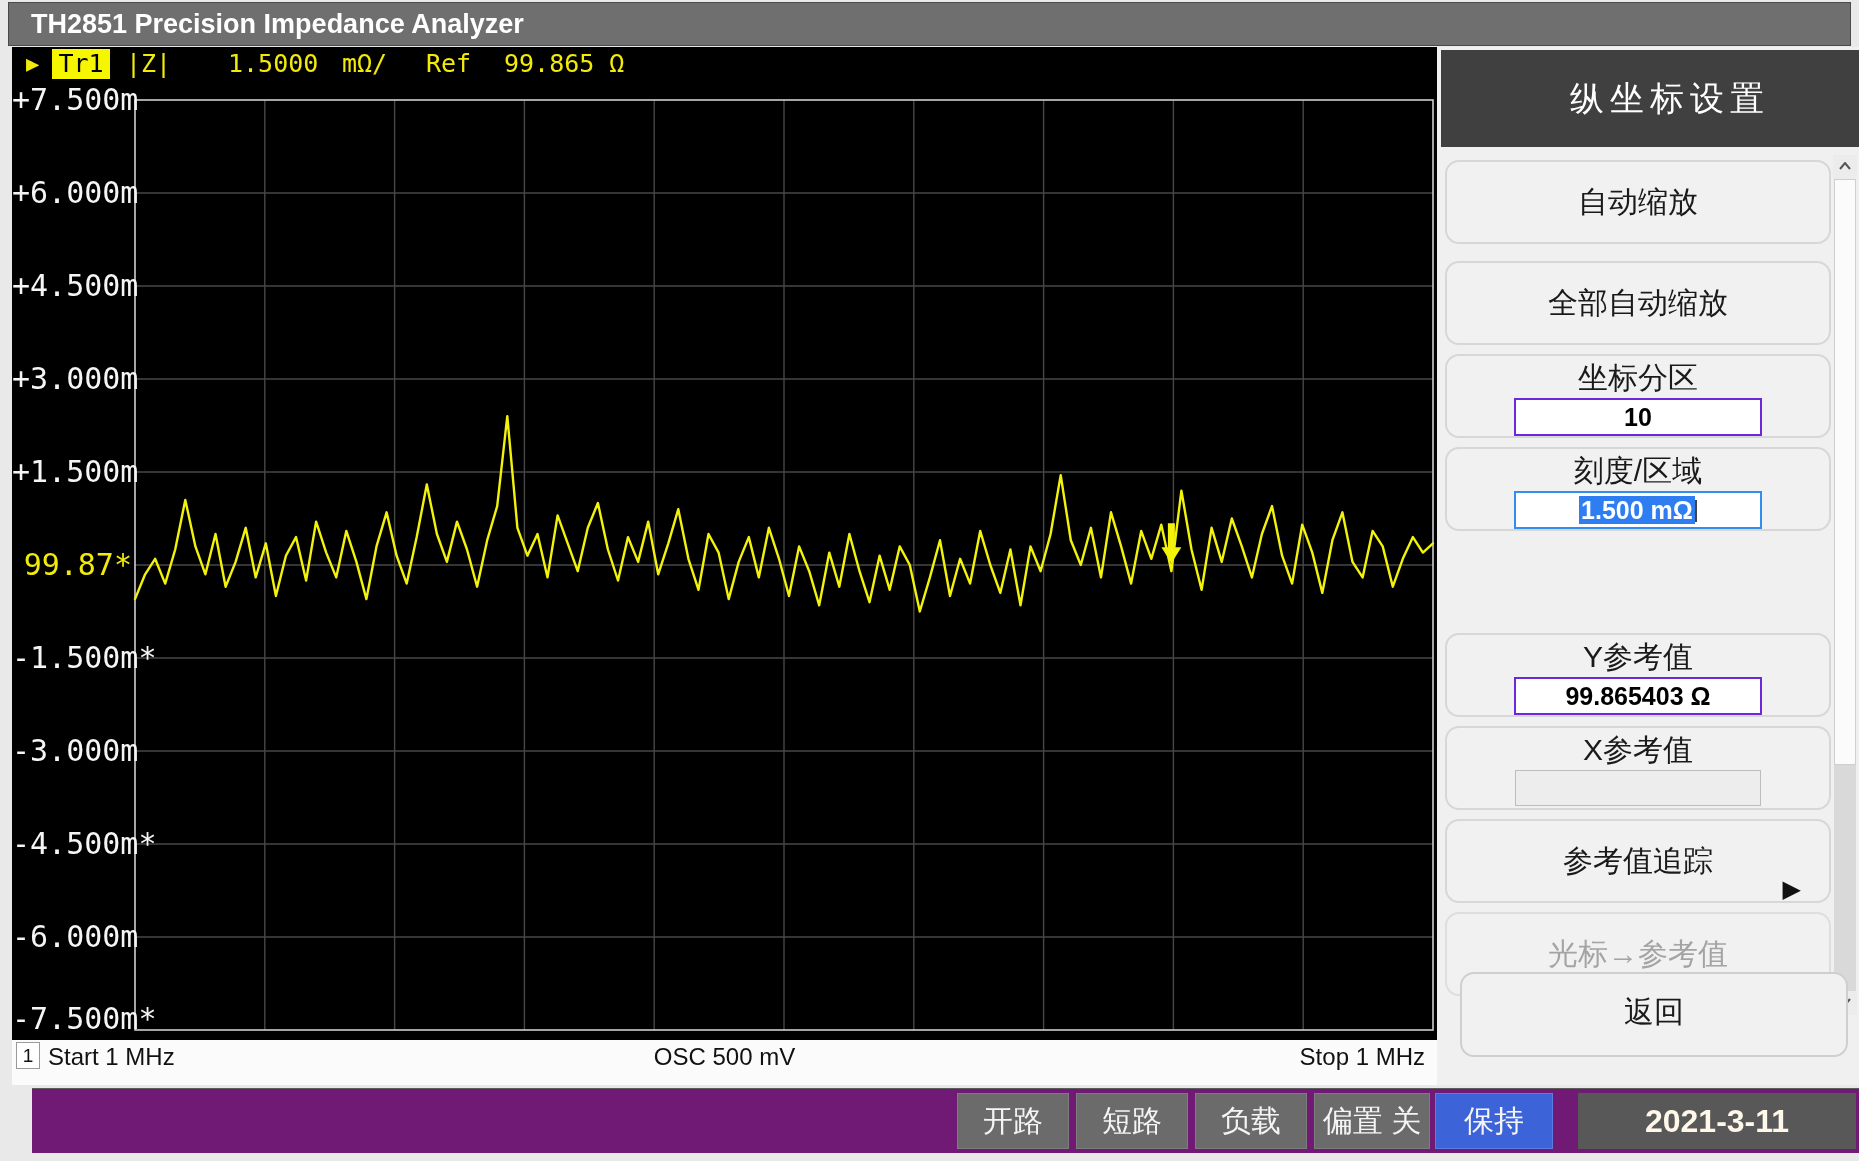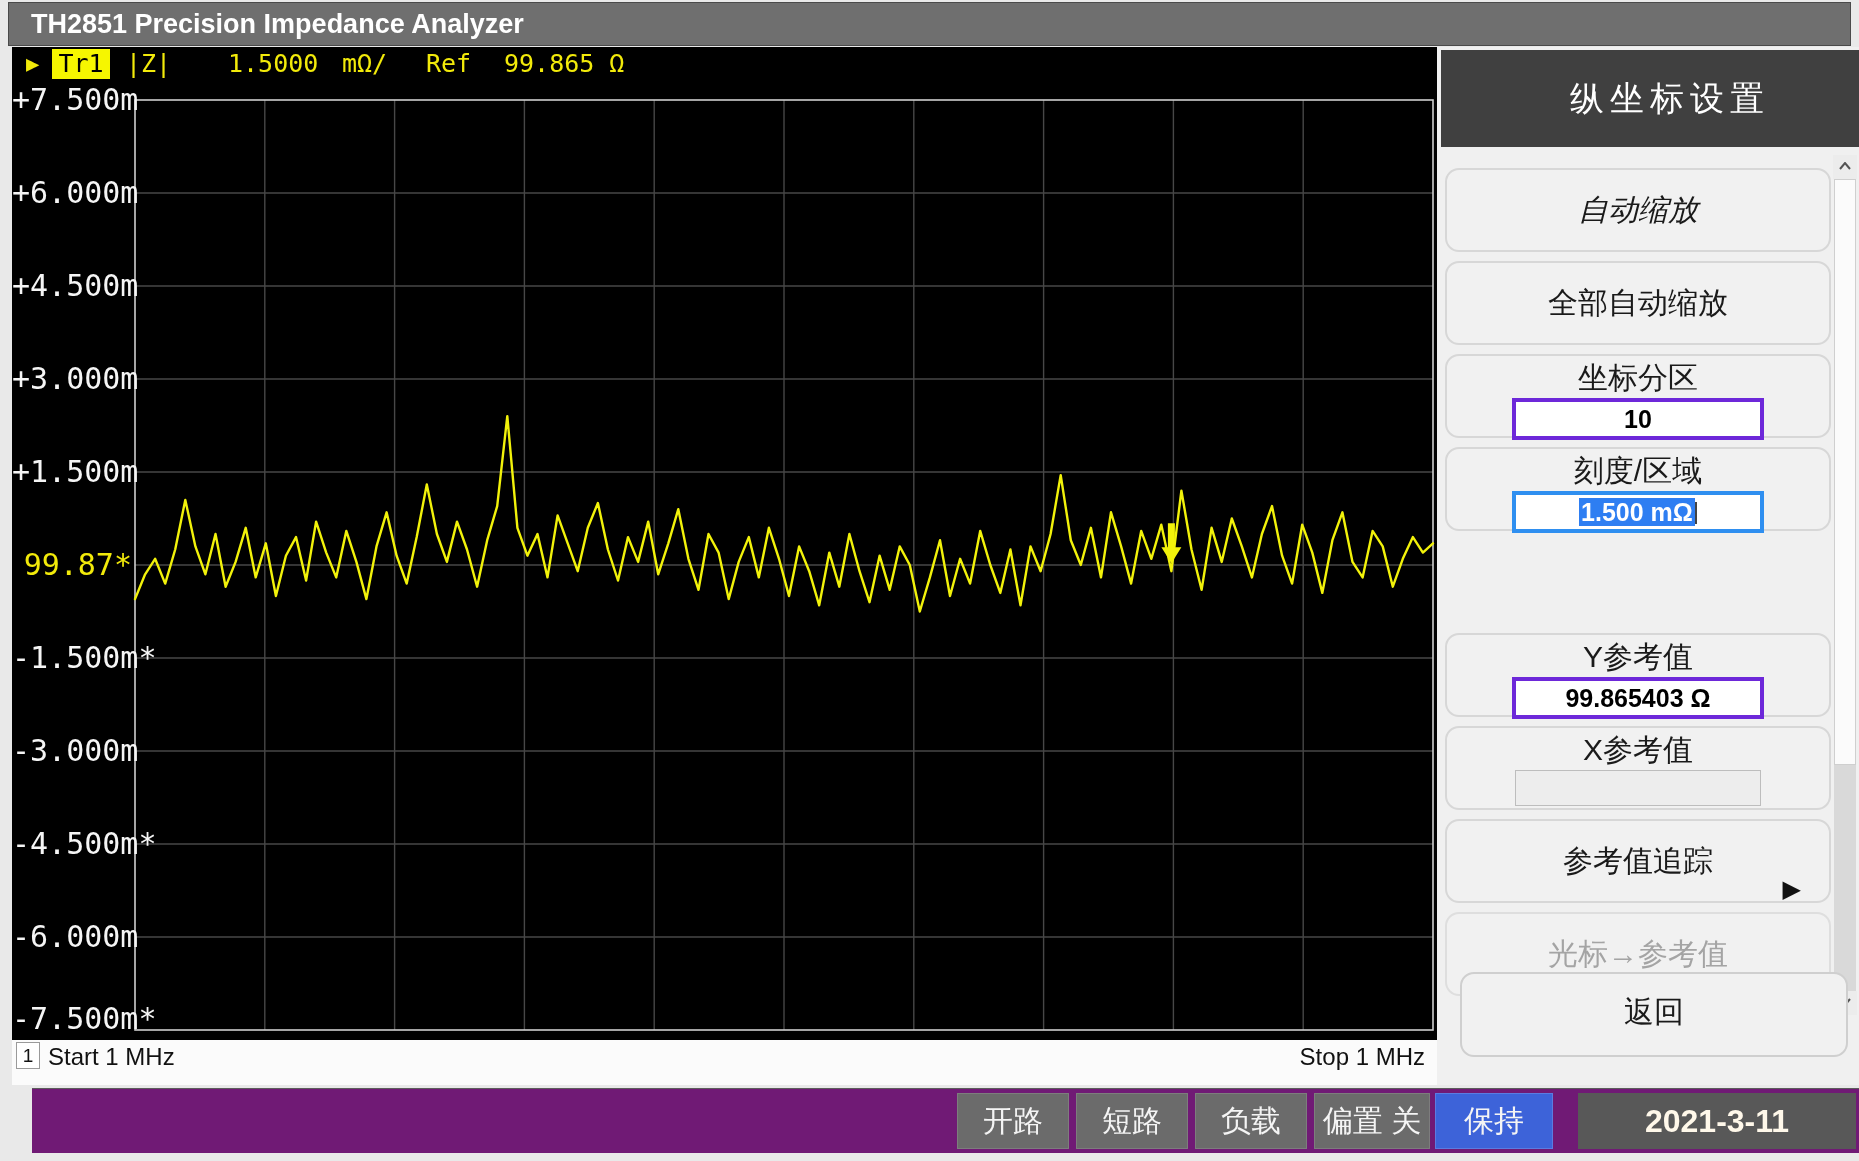--- a/index.html
+++ b/index.html
@@ -49,21 +49,21 @@
   .panel{position:absolute;left:1437px;top:47px;width:422px;height:1038px;background:#f0f0f0;}
   .panel-header{position:absolute;left:4px;top:3px;width:458px;height:97px;
     background:#404040;color:#fff;font-size:34px;text-align:center;line-height:97px;
     letter-spacing:6px;}
   .pbtn{position:absolute;left:8px;width:386px;height:84px;box-sizing:border-box;
     background:#f1f1f1;border:2px solid #d7d7d7;border-radius:14px;
     color:#1a1a1a;font-size:30px;text-align:center;}
   .pbtn.simple{line-height:80px;}
   .pbtn .lbl{display:block;margin-top:5px;line-height:34px;}
   .pbtn .ibox{display:block;width:244px;height:34px;margin:3px auto 0 auto;
-    background:#ffffff;border:4px solid #6d28d9;box-sizing:content-box;
+    background:#ffffff;border:2px solid #6d28d9;box-sizing:content-box;
     font-size:25px;font-weight:bold;line-height:34px;text-align:center;color:#000;}
   .pbtn .ibox.focused{border-color:#2f8ff0;}
   .pbtn .ibox.focused .sel{background:#2e7ef2;color:#ffffff;padding:0 2px;}
   .pbtn .ibox.focused .caret{display:inline-block;width:2px;height:22px;
     background:#444;vertical-align:-3px;}
   .pbtn .ibox.disabled{background:#ededed;border:1px solid #bdbdbd;}
   .pbtn .side-arrow{position:absolute;right:28px;top:28px;font-size:24px;color:#111;}
   .pbtn.ghost{color:#a4a4a4;border-color:#dedede;}
   .pbtn.back{left:23px;width:388px;height:85px;line-height:81px;z-index:5;
     background:#f1f1f1;border:2px solid #cfcfcf;}
@@ -136,27 +136,28 @@
       <div class="ylab" style="color: rgb(245, 245, 245); top: 689px;">-3.000m</div>
       <div class="ylab" style="color: rgb(245, 245, 245); top: 782px;">-4.500m*</div>
       <div class="ylab" style="color: rgb(245, 245, 245); top: 875px;">-6.000m</div>
       <div class="ylab" style="color: rgb(245, 245, 245); top: 957px;">-7.500m*</div>
     </div>
 </div>
 
 <div class="xstrip">
   <span class="numbox">1</span>
   <span class="startlab">Start  1 MHz</span>
+  <span class="osclab">OSC 500 mV</span>
   <span class="stoplab">Stop  1 MHz</span>
 </div>
 
 <div class="panel">
   <div class="panel-header">纵坐标设置</div>
 
-  <div class="pbtn simple" style="top:121px;font-style:italic;">自动缩放</div>
+  <div class="pbtn simple" style="top:113px;">自动缩放</div>
   <div class="pbtn simple" style="top:214px;">全部自动缩放</div>
 
   <div class="pbtn" style="top:307px;">
     <span class="lbl">坐标分区</span>
     <span class="ibox">10</span>
   </div>
 
   <div class="pbtn" style="top:400px;">
     <span class="lbl">刻度/区域</span>
     <span class="ibox focused"><span class="sel">1.500 mΩ</span><span class="caret"></span></span>

